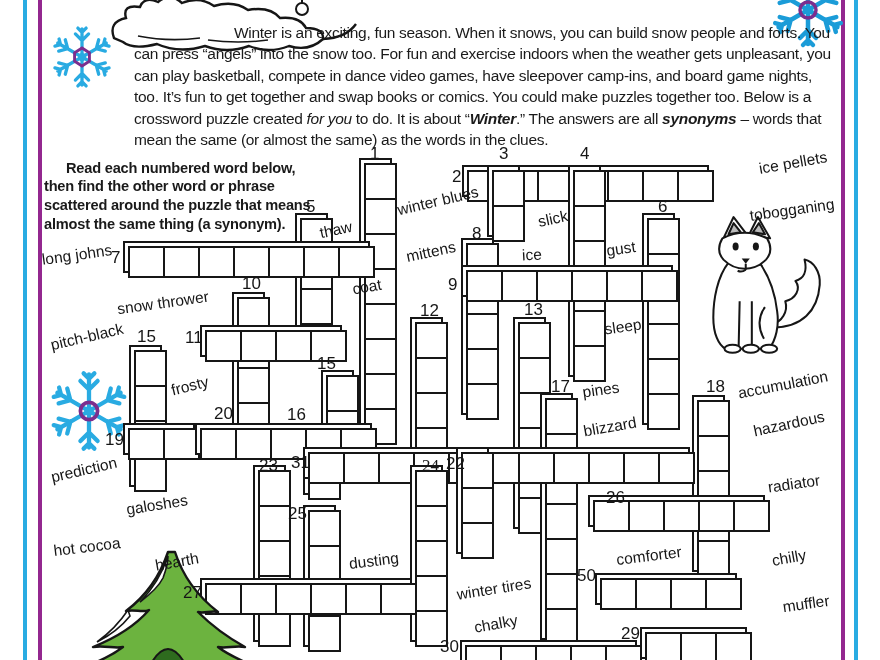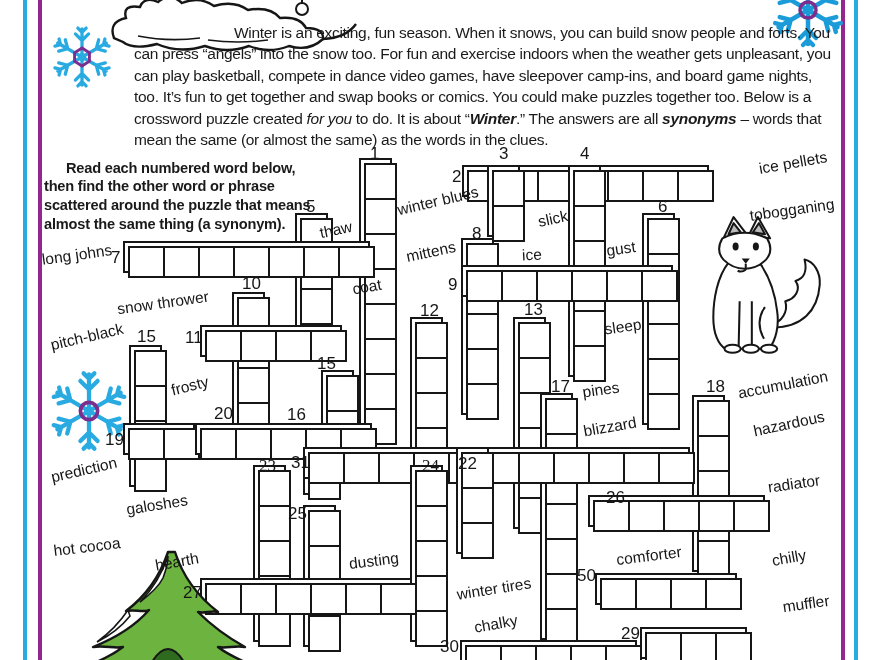--- a/index.html
+++ b/index.html
@@ -279,29 +279,29 @@
         <div class="cell"></div>
         <div class="cell"></div>
         <div class="cell"></div>
       </div>
       <div class="slot-num" style="left: 291px; top: 454px;">31</div>
       <div class="slot v" style="left: 461px; top: 452px;">
         <div class="cell"></div>
         <div class="cell"></div>
         <div class="cell"></div>
       </div>
-      <div class="slot-num" style="left: 446px; top: 455px; margin-left: 12px;">22</div>
+      <div class="slot-num" style="left: 446px; top: 455px;">22</div>
       <div class="slot v" style="left: 258px; top: 470px;">
         <div class="cell"></div>
         <div class="cell"></div>
         <div class="cell"></div>
         <div class="cell"></div>
         <div class="cell"></div>
       </div>
-      <div class="slot-num" style="left: 259px; top: 457px; font-family: Liberation Serif, serif;">23</div>
+      <div class="slot-num" style="left: 259px; top: 457px;">23</div>
       <div class="slot v" style="left: 415px; top: 470px;">
         <div class="cell"></div>
         <div class="cell"></div>
         <div class="cell"></div>
         <div class="cell"></div>
         <div class="cell"></div>
       </div>
       <div class="slot-num" style="left: 422px; top: 457px; font-family: Liberation Serif, serif;">24</div>
       <div class="slot v" style="left: 308px; top: 510px;">
         <div class="cell"></div>

